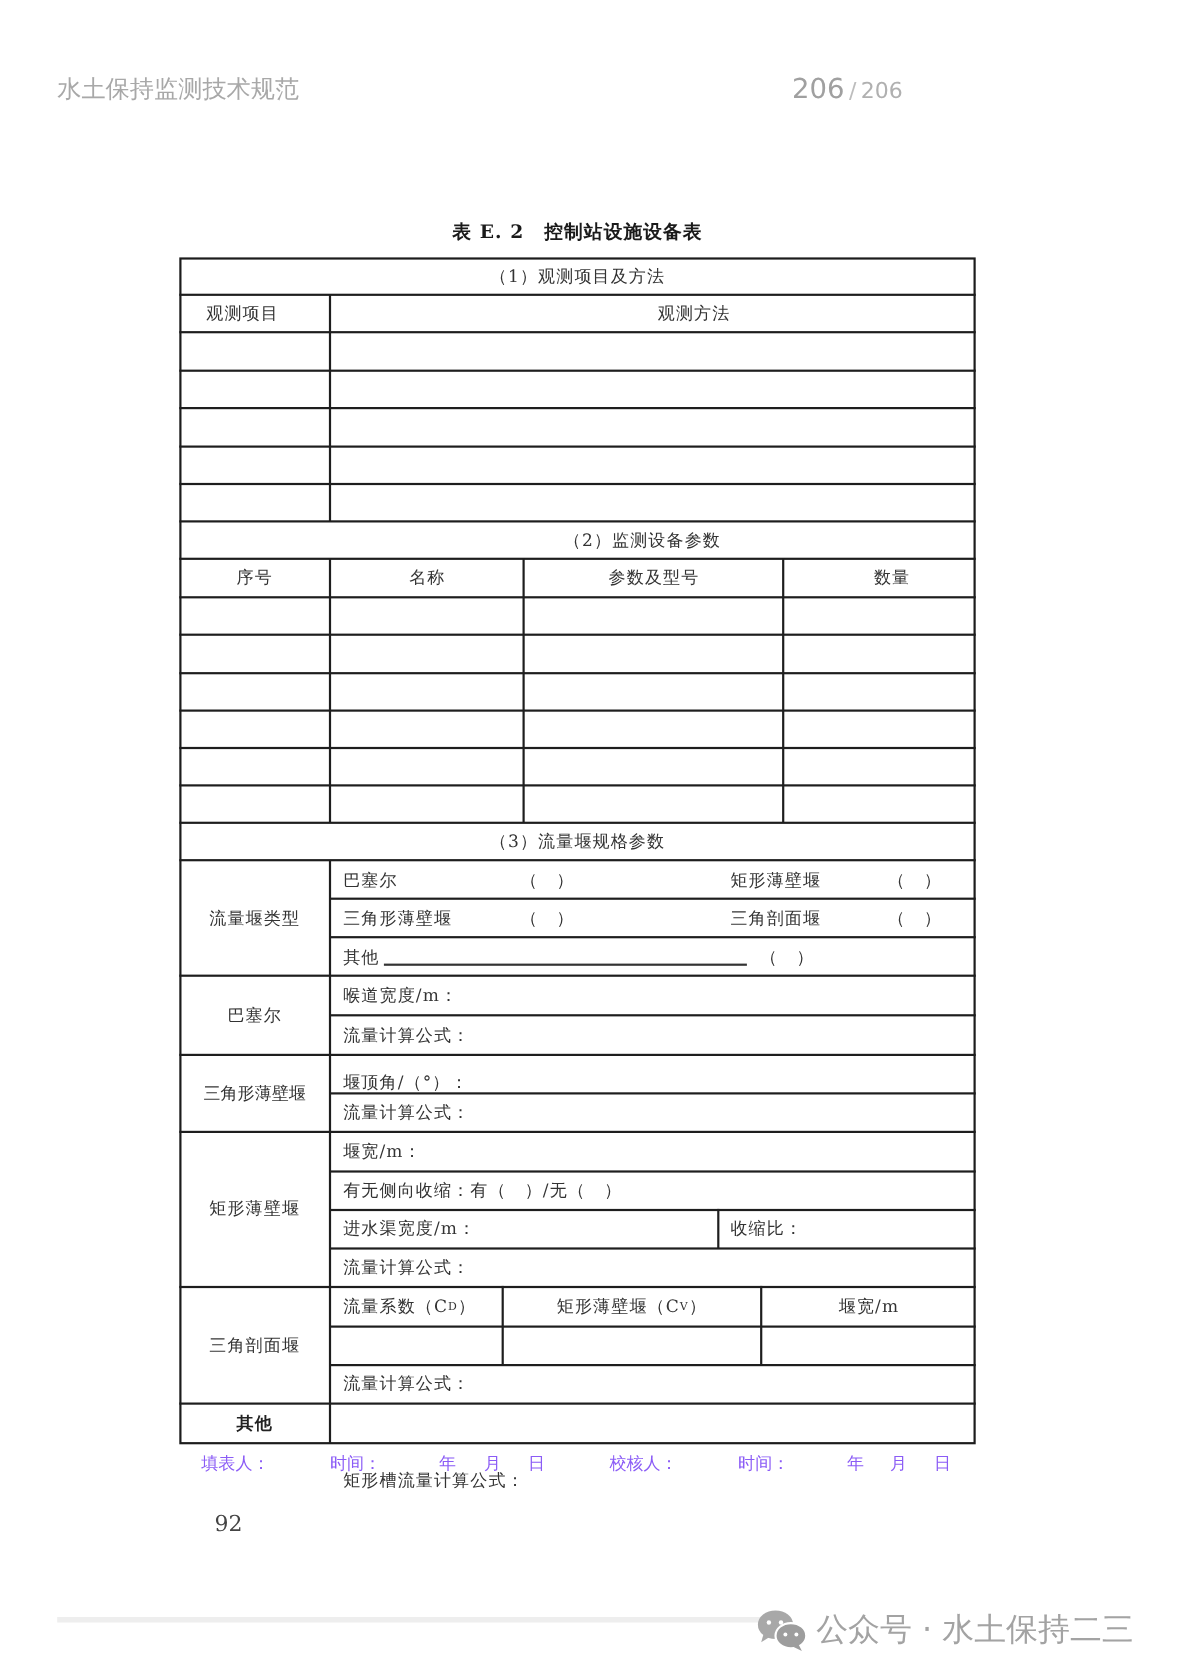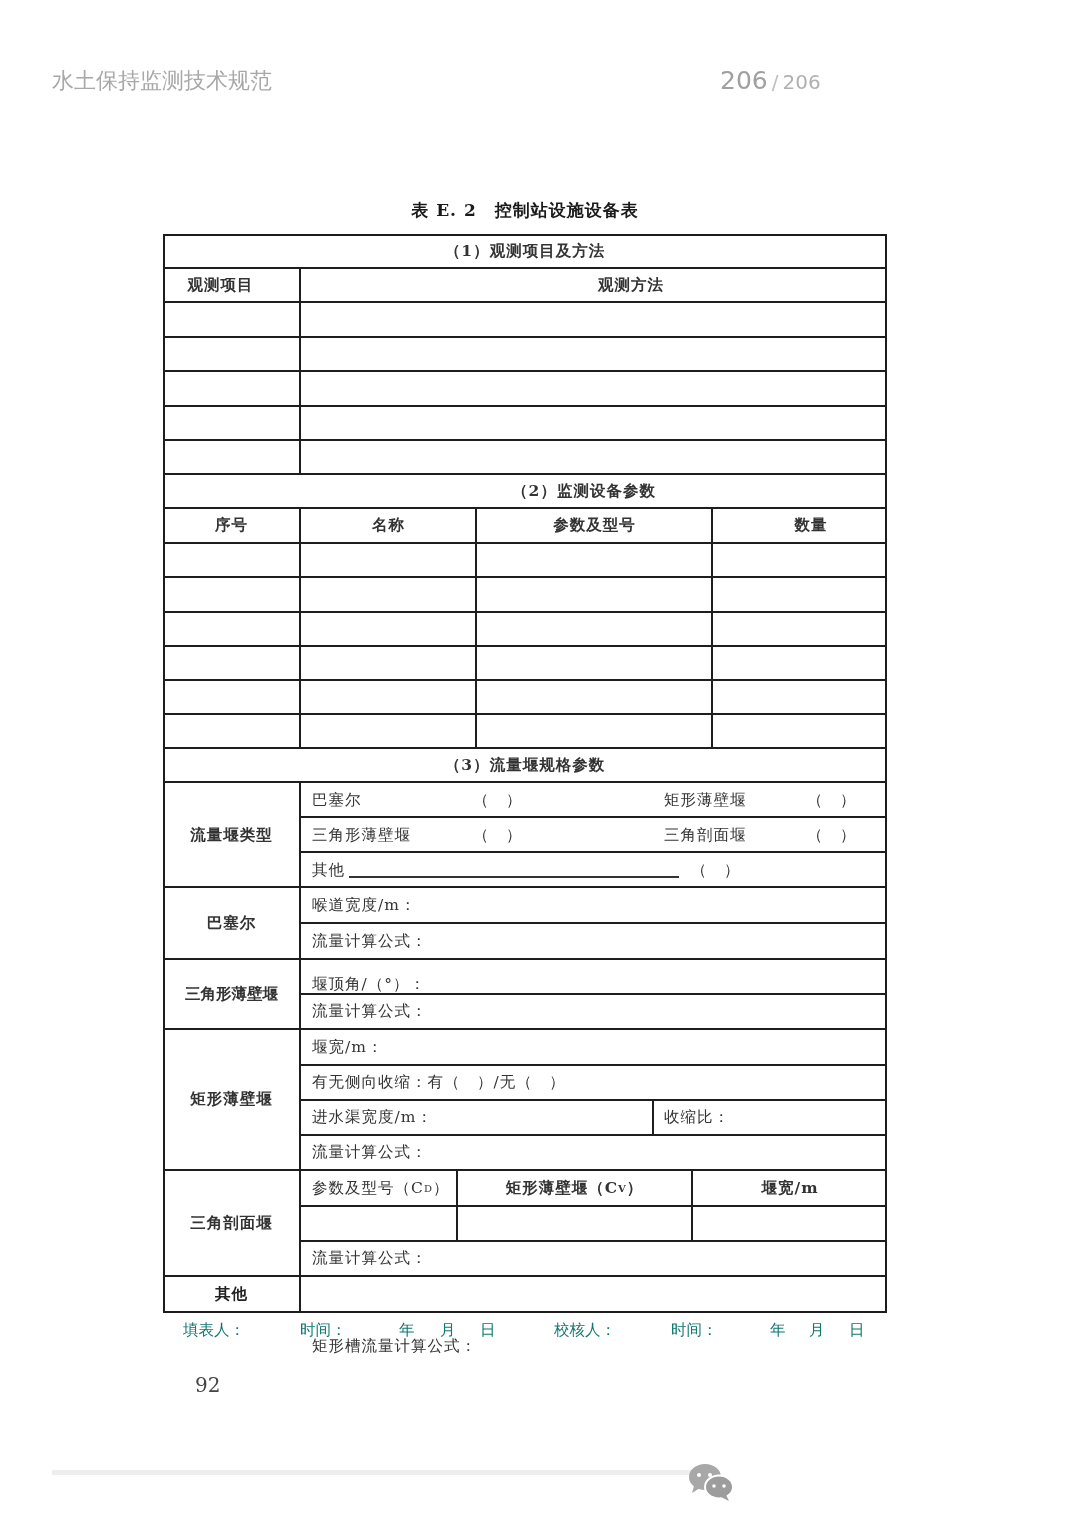--- a/index.html
+++ b/index.html
@@ -12,27 +12,27 @@
   .hdr-page .sep { font-size: 20px; color: #bdbdbd; margin: 0 4px; }
   .hdr-page .tot { font-size: 20px; color: #b0b0b0; }
 
   .table-caption { position: absolute; left: 0; width: 1050px; top: 199px; text-align: center; font-size: 17px; font-weight: bold; color: #1a1a1a; letter-spacing: 1px; }
 
   .tbl { position: absolute; left: 163px; top: 234px; width: 724px; height: 1079px; border: 2.5px solid #1c1c1c; }
   .hl { position: absolute; height: 2px; background: #1e1e1e; }
   .vl { position: absolute; width: 2px; background: #1e1e1e; }
 
   .cell { position: absolute; display: flex; align-items: center; font-size: 15.5px; color: #333; white-space: nowrap; letter-spacing: 1px; }
-  .c { justify-content: center; font-weight: bold; }
+  .c { justify-content: center; }
   .l { justify-content: flex-start; padding-left: 11px; }
 
   .uline { display: inline-block; width: 330px; border-bottom: 2px solid #333; height: 16px; margin: 0 4px; vertical-align: bottom; }
   sub { font-size: 10px; vertical-align: -3px; }
 
-  .sig { position: absolute; top: 1320px; font-size: 15.5px; color: #0f766e; }
+  .sig { position: absolute; top: 1320px; font-size: 15.5px; color: #8b5cf6; }
   .pgnum { position: absolute; left: 195px; top: 1373px; font-size: 20px; color: #444; }
 
   .footer-rule { position: absolute; left: 52px; top: 1470px; width: 640px; height: 5px; background: #eeeeee; }
   .wm { position: absolute; left: 688px; top: 1462px; display: flex; align-items: center; font-family: "DejaVu Sans", "Liberation Sans", sans-serif; font-size: 29px; color: #a3a3a3; }
   .wm .ico { width: 46px; height: 40px; position: relative; margin-right: 8px; }
 </style>
 </head>
 <body>
 
 <div class="hdr-title">水土保持监测技术规范</div>
@@ -143,21 +143,21 @@
 
 <div class="cell c" style="left:163px;width:137px;top:1030px;height:139px">矩形薄壁堰</div>
 <div class="cell l" style="left:301px;width:586px;top:1030px;height:34px">堰宽/m：</div>
 <div class="cell l" style="left:301px;width:586px;top:1066px;height:33px">有无侧向收缩：有（　）/无（　）</div>
 <div class="cell l" style="left:301px;width:351px;top:1101px;height:33px">进水渠宽度/m：</div>
 <div class="cell l" style="left:654px;width:233px;top:1101px;height:33px;padding-left:10px">收缩比：</div>
 <div class="cell l" style="left:301px;width:586px;top:1136px;height:33px">流量计算公式：</div>
 
 <div class="cell c" style="left:163px;width:137px;top:1171px;height:104px">三角剖面堰</div>
 <div class="cell l" style="left:301px;width:155px;top:1171px;height:34px">
-  <span>参数及型号（C</span>
+  <span>流量系数（C</span>
     <sub>D</sub>
     <span>）</span>
 </div>
 <div class="cell c" style="left:458px;width:233px;top:1171px;height:34px">
   <span>矩形薄壁堰（C</span>
     <sub>V</sub>
     <span>）</span>
 </div>
 <div class="cell c" style="left:693px;width:194px;top:1171px;height:34px">堰宽/m</div>
 <div class="cell" style="left:301px;width:155px;top:1207px;height:33px"></div>
@@ -188,13 +188,14 @@
       <ellipse cx="17" cy="15" rx="16" ry="13" fill="#a8a8a8"></ellipse>
       <path d="M6 24 L4 31 L12 26 Z" fill="#a8a8a8"></path>
       <circle cx="11" cy="13" r="2" fill="#fff"></circle>
       <circle cx="22" cy="13" r="2" fill="#fff"></circle>
       <ellipse cx="31" cy="25" rx="14" ry="11.5" fill="#9d9d9d" stroke="#fff" stroke-width="2"></ellipse>
       <path d="M38 33 L41 39 L33 35 Z" fill="#9d9d9d"></path>
       <circle cx="26" cy="24" r="1.8" fill="#fff"></circle>
       <circle cx="36" cy="24" r="1.8" fill="#fff"></circle>
     </svg>
   </span>
+  <span>公众号 · 水土保持二三</span>
 </div>
 
 </body></html>

